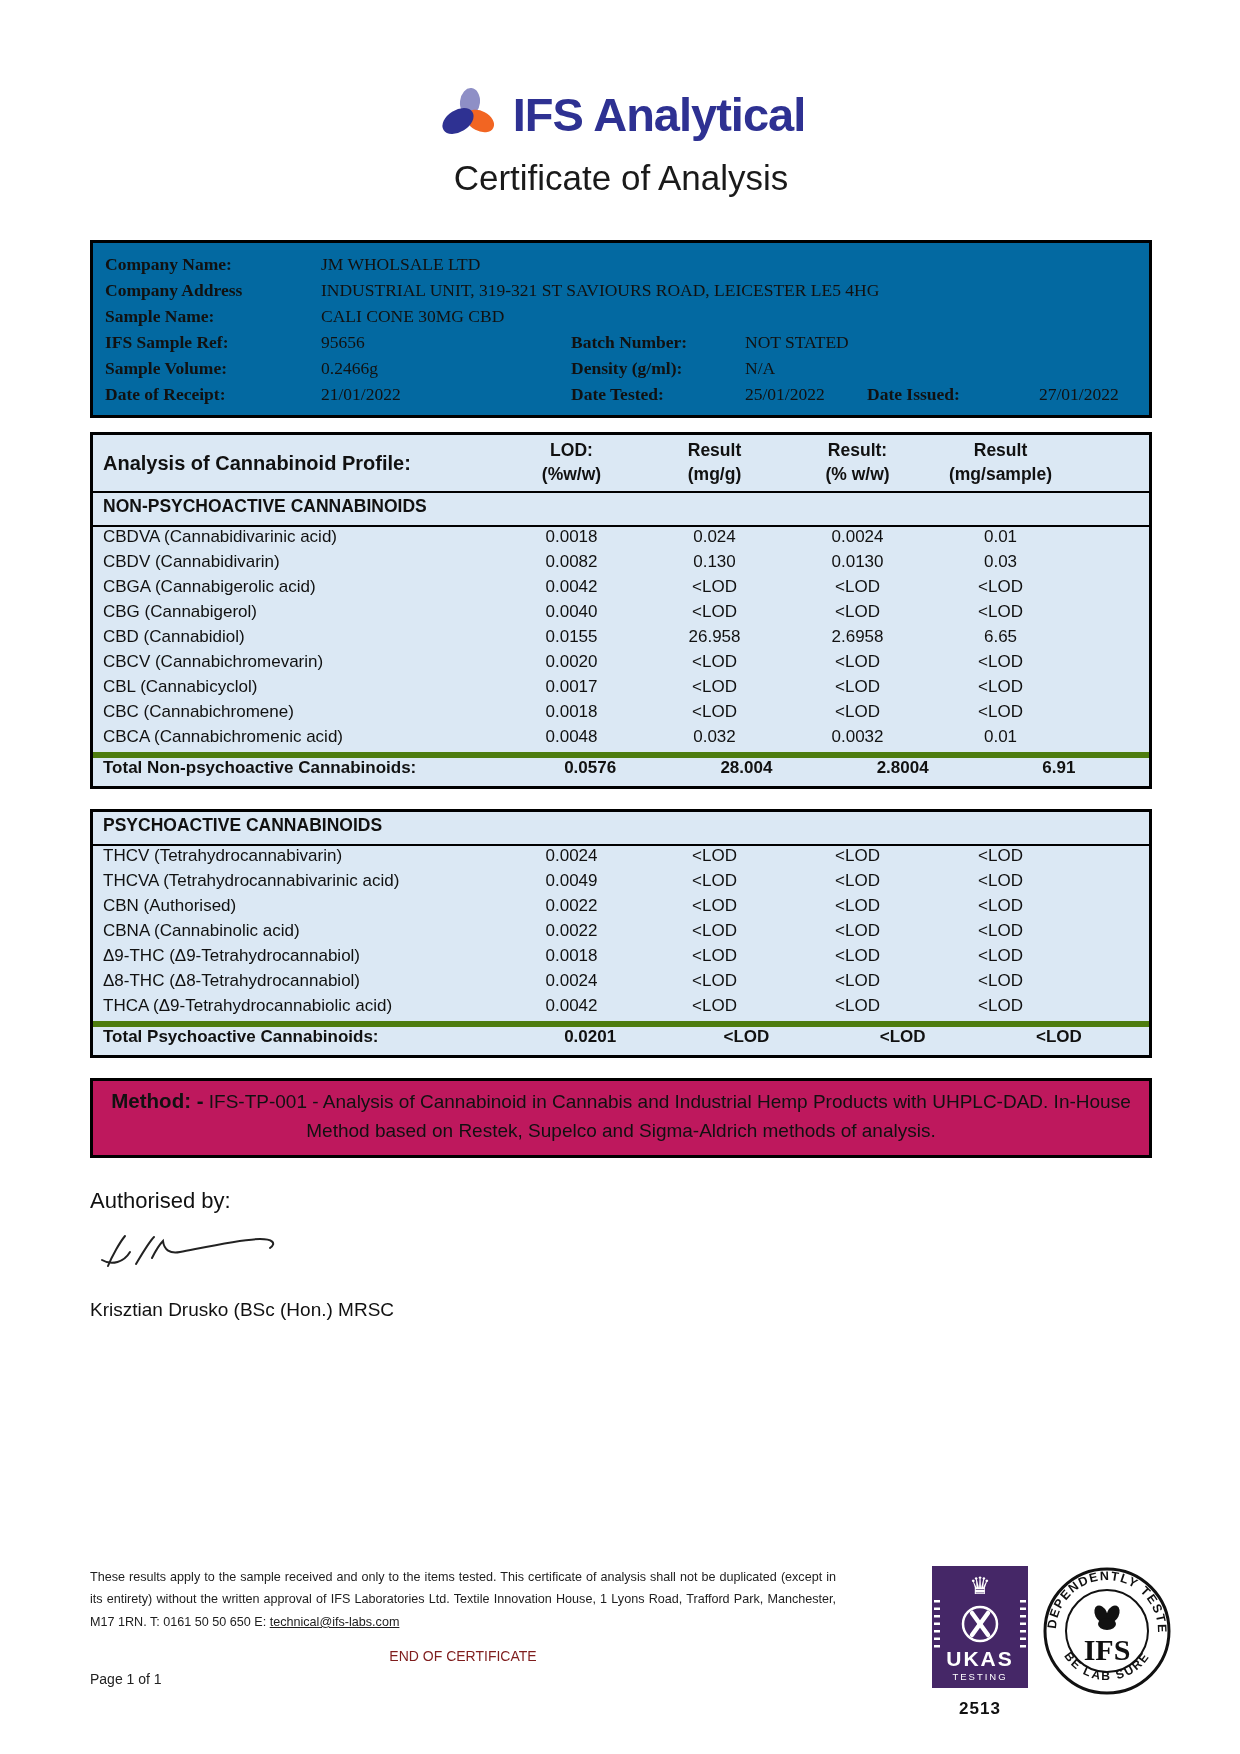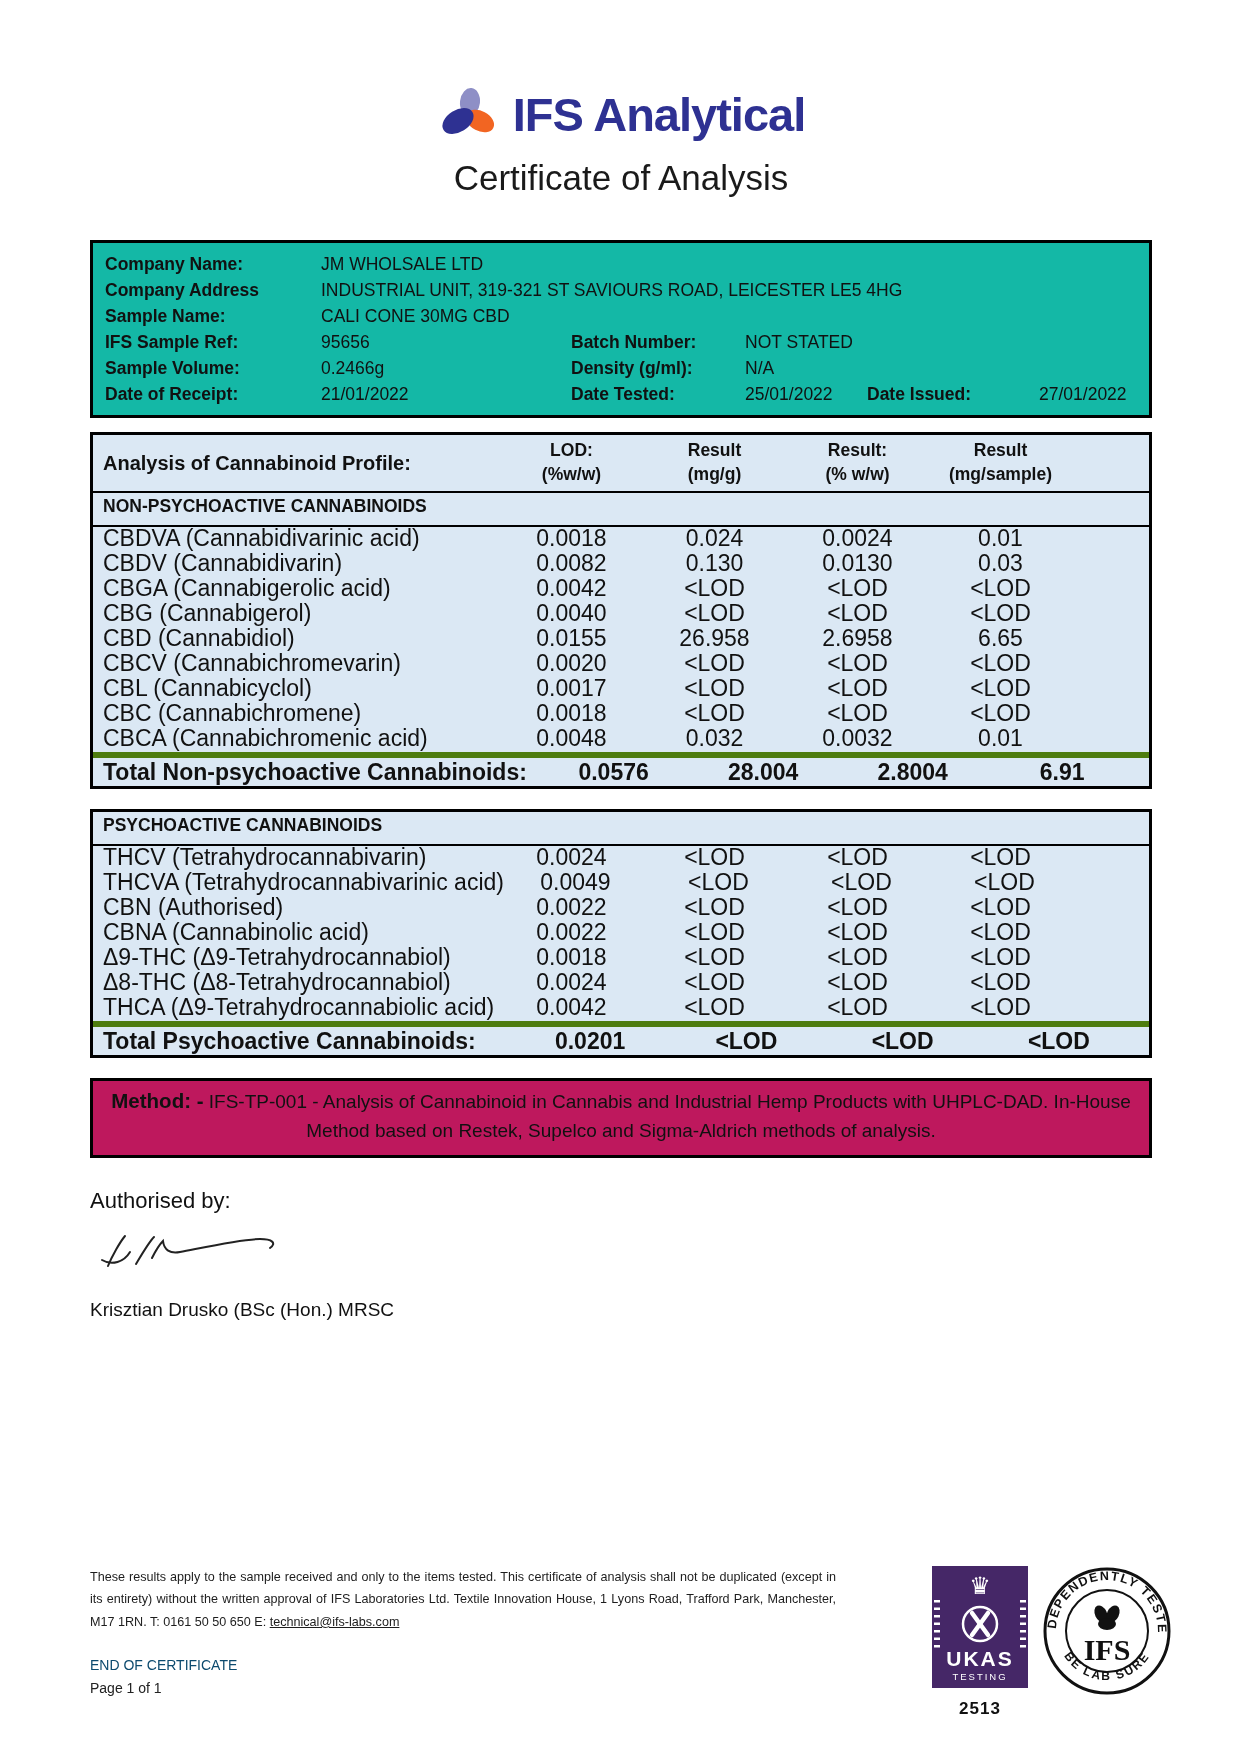--- a/index.html
+++ b/index.html
@@ -6,55 +6,55 @@
   body{width:1240px;height:1754px;background:#fff;font-family:"Liberation Sans",sans-serif;color:#111;}
   .page{position:relative;width:1240px;height:1754px;overflow:hidden;background:#fff;}
   .content{padding:78px 88px 0 90px;}
 
   
   .brand-row{display:flex;justify-content:center;align-items:center;gap:12px;height:72px;}
   .brand-text{font-size:47px;font-weight:700;color:#2e3192;letter-spacing:-1px;}
   .doc-title{text-align:center;font-size:35px;font-weight:400;margin-top:8px;color:#1a1a1a;}
 
   
-  .info-box{margin-top:42px;background:#14b8a6;border:3px solid #000;padding:8px 0;}
+  .info-box{margin-top:42px;background:#0369a1;border:3px solid #000;padding:8px 0;font-family:Liberation Serif, serif;}
   .info-row{position:relative;height:26px;font-size:17.5px;}
   .info-row span{position:absolute;top:0;line-height:26px;white-space:nowrap;}
   .lbl{font-weight:700;}
   .p1{left:12px;} .v1{left:228px;} .p2{left:478px;} .v2{left:652px;} .p3{left:774px;} .v3{left:946px;}
 
   
   .atable{margin-top:14px;border:3px solid #000;background:#dbe8f4;}
   .atable2{margin-top:20px;}
   .thead{display:flex;align-items:center;height:56px;border-bottom:2px solid #000;}
   .tname{flex:0 0 407px;padding-left:10px;box-sizing:border-box;white-space:nowrap;}
   .ttitle{font-weight:700;font-size:20px;}
   .th{width:143px;text-align:center;font-weight:700;font-size:17.5px;line-height:1.35;}
   .th span{display:block;}
   .tsection{font-weight:700;font-size:17.5px;padding:3px 0 8px 10px;border-bottom:2px solid #000;}
-  .trow{display:flex;align-items:flex-end;height:25px;font-size:23px;}
+  .trow{display:flex;align-items:flex-start;height:25px;font-size:17px;}
   .tnum{width:143px;text-align:center;white-space:nowrap;}
   .tpad{flex:1;}
   .total-row{font-weight:700;border-top:6px solid #4d7c0f;height:28px;gap:24px;}
 
   
   .method-box{margin-top:20px;border:3px solid #000;background:#be185d;padding:5px 12px 10px;font-size:19px;line-height:1.5;text-align:center;}
   .method-label{font-weight:700;font-size:20.5px;}
 
   
   .authorised{margin-top:30px;font-size:22px;}
   .sig{display:block;margin:12px 0 0 4px;}
   .signer{margin-top:18px;font-size:19px;line-height:1.45;}
 
   
   .footer{position:absolute;left:90px;top:1566px;width:1082px;display:flex;align-items:flex-start;}
   .f-left{width:746px;}
   .disclaimer{font-size:12.6px;line-height:1.78;text-align:justify;color:#1d1d1d;}
   .email-link{color:#1d1d1d;text-decoration:underline;cursor:pointer;}
-  .end-cert{margin-top:24px;font-size:14px;color:#0c4a6e;}
+  .end-cert{text-align:center;margin-top:15px;font-size:14px;color:#7f1d1d;}
   .page-num{font-size:14px;margin-top:7px;color:#222;}
   .f-right{margin-left:auto;display:flex;gap:14px;align-items:flex-start;}
   .ukas-wrap{text-align:center;}
   .ukas-number{font-weight:700;font-size:17px;margin-top:7px;letter-spacing:1px;}
 </style>
 </head>
 <body>
 
 <div class="page">
   <div class="content">

